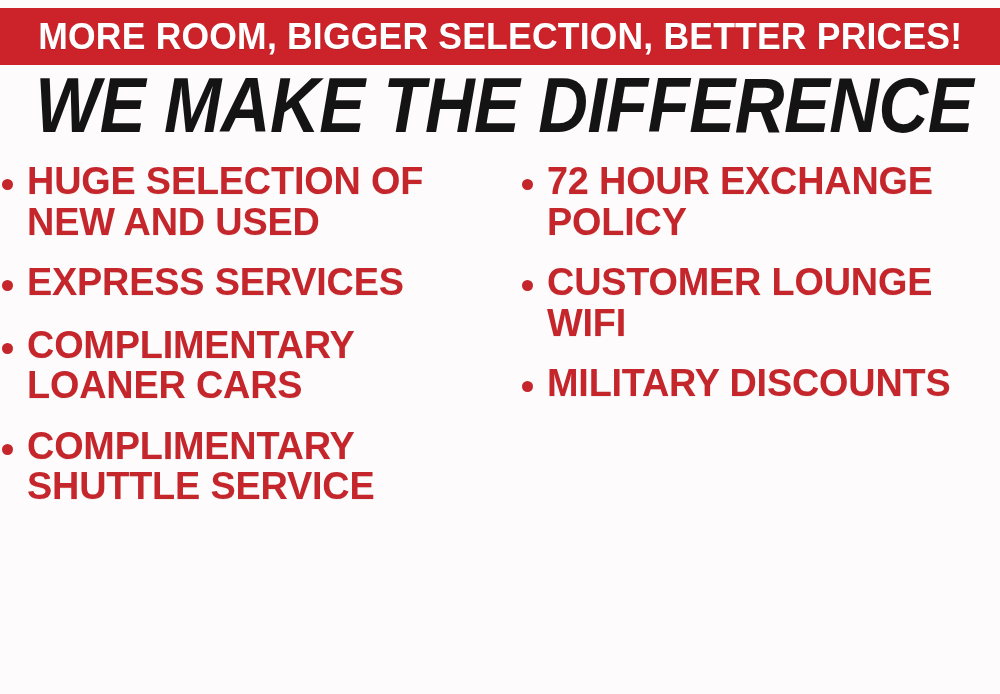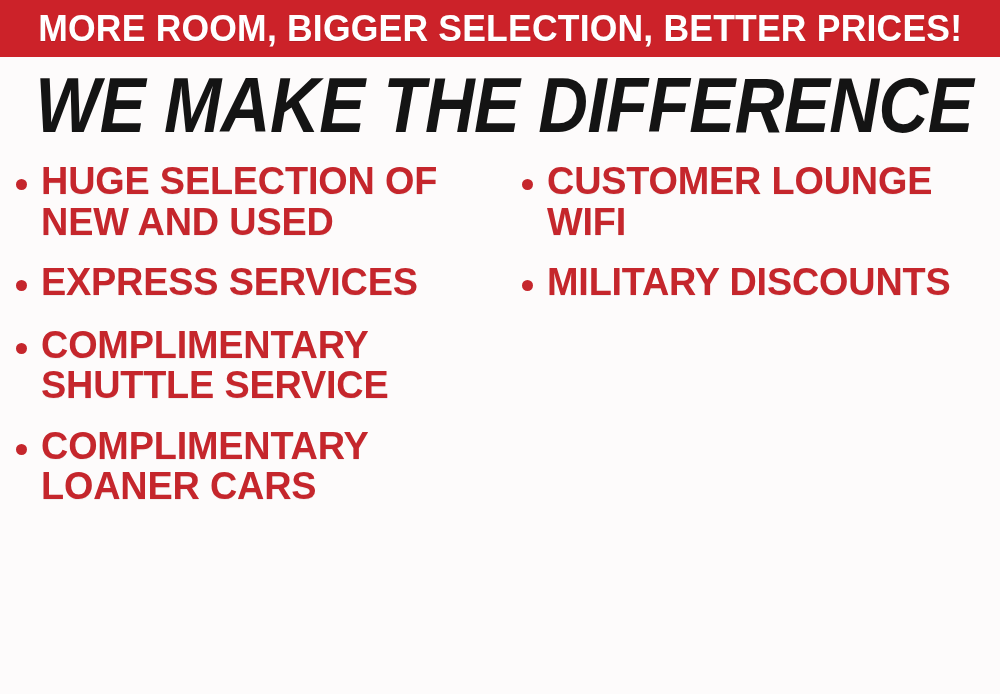--- a/index.html
+++ b/index.html
@@ -12,21 +12,21 @@
     background: #fdfbfb;
     font-family: "Liberation Sans", sans-serif;
     overflow: hidden;
     position: relative;
   }
 
   
   #top-banner {
     position: absolute;
     left: 0;
-    top: 0;
+    top: 8px;
     width: 1000px;
     height: 57px;
     background: #cc2229;
     display: flex;
     align-items: center;
     justify-content: center;
     box-sizing: border-box;
   }
   #top-banner-text {
     color: #ffffff;
@@ -73,21 +73,21 @@
     display: flex;
     flex-direction: row;
     align-items: flex-start;
     box-sizing: border-box;
   }
   .column {
     box-sizing: border-box;
   }
   #column-left {
     width: 505px;
-    padding-left: 16px;
+    padding-left: 2px;
     padding-top: 4px;
   }
   #column-right {
     width: 495px;
     padding-left: 17px;
     padding-top: 4px;
   }
 
   .bullet-item {
     display: flex;
@@ -145,32 +145,36 @@
     </div>
 
     <div class="bullet-item">
       <span class="bullet-dot"></span>
       <span class="bullet-label">EXPRESS SERVICES</span>
     </div>
 
 
     <div class="bullet-item two-line">
       <span class="bullet-dot"></span>
-      <span class="bullet-label">COMPLIMENTARY SHUTTLE SERVICE</span>
+      <span class="bullet-label">COMPLIMENTARY LOANER CARS</span>
     </div>
 
     <div class="bullet-item two-line">
       <span class="bullet-dot"></span>
-      <span class="bullet-label">COMPLIMENTARY LOANER CARS</span>
+      <span class="bullet-label">COMPLIMENTARY SHUTTLE SERVICE</span>
     </div>
 
   </div>
 
   <div class="column" id="column-right">
 
+    <div class="bullet-item two-line">
+      <span class="bullet-dot"></span>
+      <span class="bullet-label">72 HOUR EXCHANGE POLICY</span>
+    </div>
 
 
     <div class="bullet-item two-line">
       <span class="bullet-dot"></span>
       <span class="bullet-label">CUSTOMER LOUNGE WIFI</span>
     </div>
 
     <div class="bullet-item">
       <span class="bullet-dot"></span>
       <span class="bullet-label">MILITARY DISCOUNTS</span>

